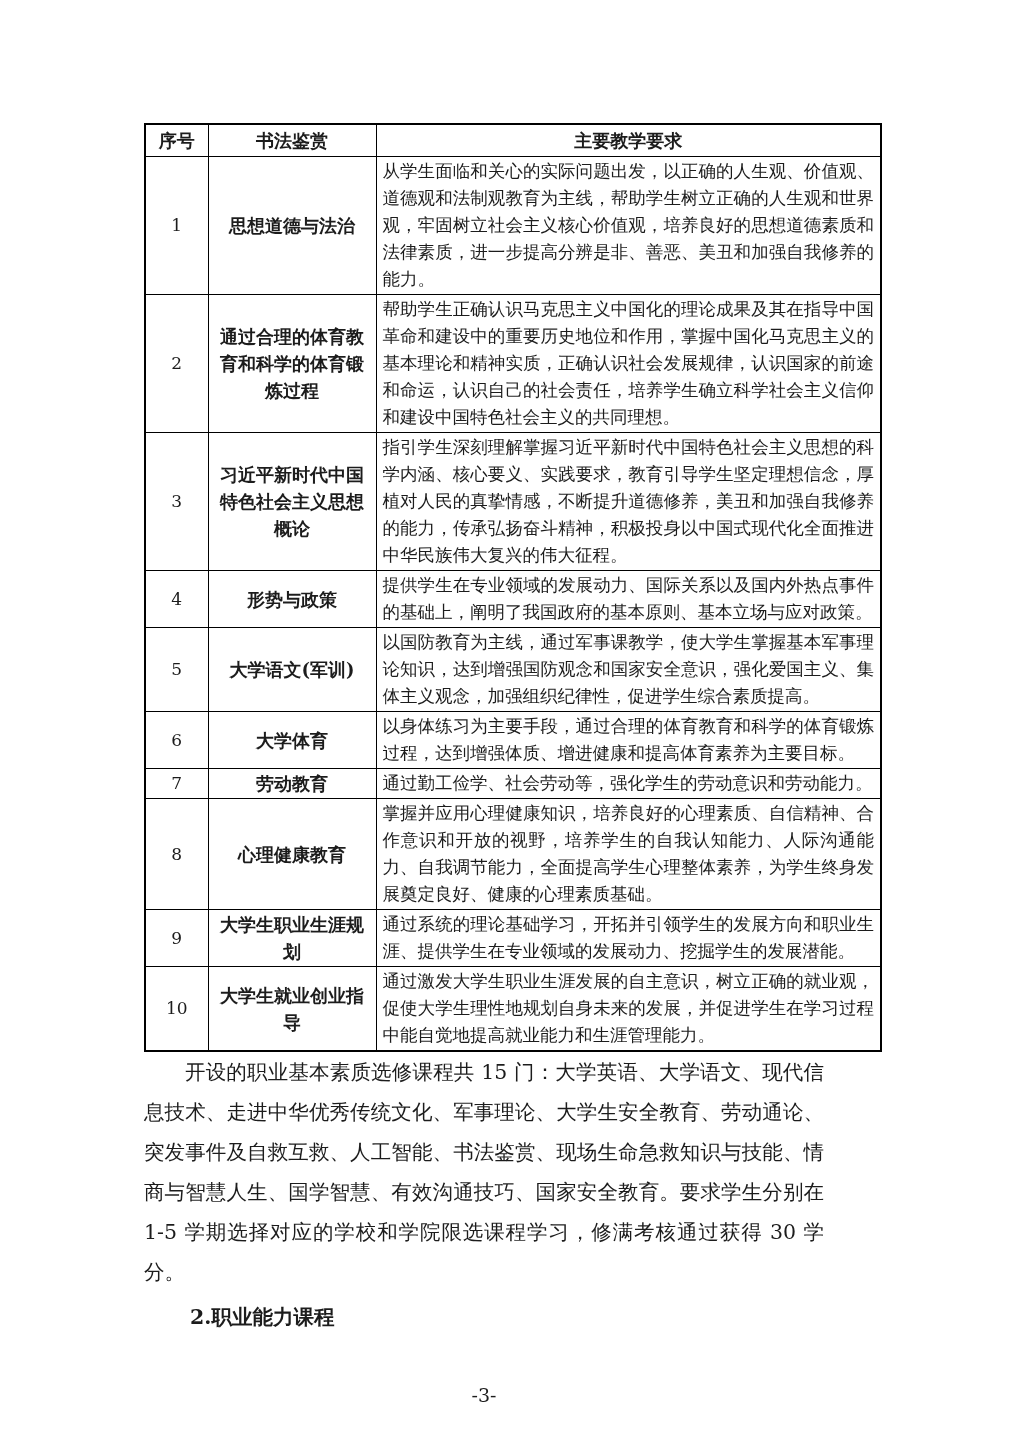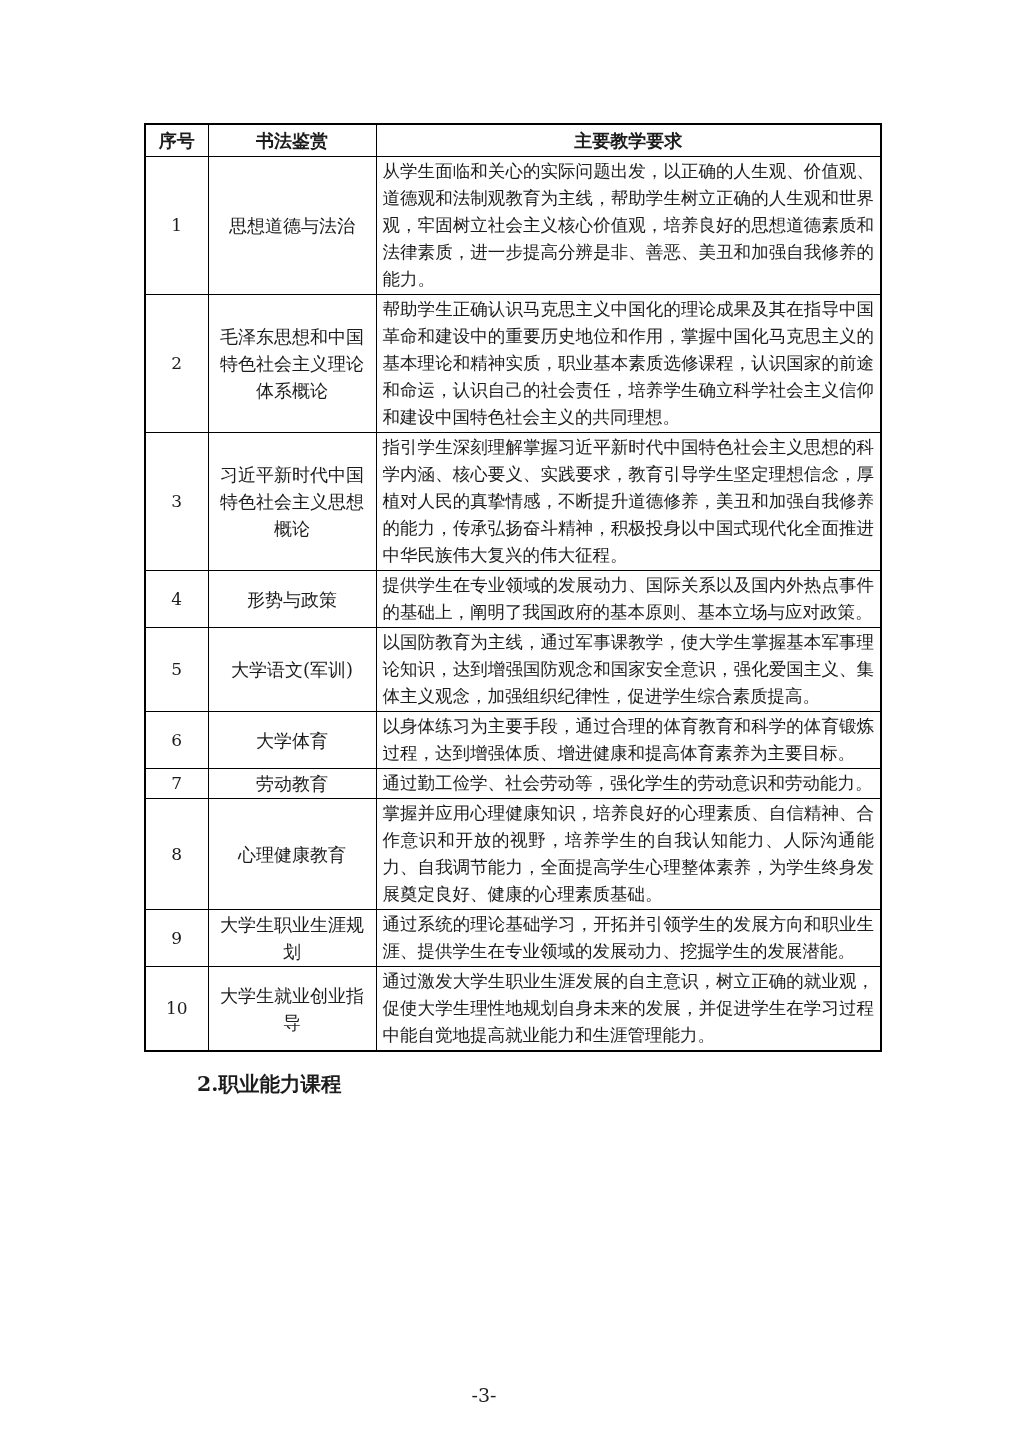--- a/index.html
+++ b/index.html
@@ -37,20 +37,21 @@
     text-align: center;
     font-size: 17px;
     line-height: 27px;
     padding: 1px 2px;
   }
   td.cell-name {
     text-align: center;
     font-size: 18px;
     line-height: 27px;
     padding: 1px 8px;
+    font-weight: bold;
   }
   td.cell-req {
     font-size: 17.5px;
     line-height: 27px;
     padding: 1px 6px;
     text-align: justify;
     text-justify: inter-character;
     margin-top: 47px;
   }
   .subheading {
@@ -61,21 +62,21 @@
   }
   .para {
     margin: 0;
     font-size: 20.5px;
     line-height: 40px;
     text-indent: 2em;
     text-align: justify;
     text-justify: inter-character;
   }
   .heading2 {
-    margin: 12px;
+    margin: 5px;
     font-size: 20.5px;
     line-height: 40px;
     text-indent: 2em;
     font-weight: bold;
   }
   .page-footer {
     position: absolute;
     left: 0; right: 0;
     top: 1383px;
     text-align: center;
@@ -102,22 +103,22 @@
       </tr>
     </thead>
     <tbody>
       <tr>
         <td class="cell-no">1</td>
         <td class="cell-name">思想道德与法治</td>
         <td class="cell-req">从学生面临和关心的实际问题出发，以正确的人生观、价值观、道德观和法制观教育为主线，帮助学生树立正确的人生观和世界观，牢固树立社会主义核心价值观，培养良好的思想道德素质和法律素质，进一步提高分辨是非、善恶、美丑和加强自我修养的能力。</td>
       </tr>
       <tr>
         <td class="cell-no">2</td>
-        <td class="cell-name">毛泽东思想和中国特色社会主义理论体系概论</td>
-        <td class="cell-req">帮助学生正确认识马克思主义中国化的理论成果及其在指导中国革命和建设中的重要历史地位和作用，掌握中国化马克思主义的基本理论和精神实质，职业基本素质选修课程，认识国家的前途和命运，认识自己的社会责任，培养学生确立科学社会主义信仰和建设中国特色社会主义的共同理想。</td>
+        <td class="cell-name">通过合理的体育教育和科学的体育锻炼过程</td>
+        <td class="cell-req">帮助学生正确认识马克思主义中国化的理论成果及其在指导中国革命和建设中的重要历史地位和作用，掌握中国化马克思主义的基本理论和精神实质，正确认识社会发展规律，认识国家的前途和命运，认识自己的社会责任，培养学生确立科学社会主义信仰和建设中国特色社会主义的共同理想。</td>
       </tr>
       <tr>
         <td class="cell-no">3</td>
         <td class="cell-name">习近平新时代中国特色社会主义思想概论</td>
         <td class="cell-req">指引学生深刻理解掌握习近平新时代中国特色社会主义思想的科学内涵、核心要义、实践要求，教育引导学生坚定理想信念，厚植对人民的真挚情感，不断提升道德修养，美丑和加强自我修养的能力，传承弘扬奋斗精神，积极投身以中国式现代化全面推进中华民族伟大复兴的伟大征程。</td>
       </tr>
       <tr>
         <td class="cell-no">4</td>
         <td class="cell-name">形势与政策</td>
         <td class="cell-req">提供学生在专业领域的发展动力、国际关系以及国内外热点事件的基础上，阐明了我国政府的基本原则、基本立场与应对政策。</td>
@@ -148,16 +149,17 @@
         <td class="cell-req">通过系统的理论基础学习，开拓并引领学生的发展方向和职业生涯、提供学生在专业领域的发展动力、挖掘学生的发展潜能。</td>
       </tr>
       <tr>
         <td class="cell-no">10</td>
         <td class="cell-name">大学生就业创业指导</td>
         <td class="cell-req">通过激发大学生职业生涯发展的自主意识，树立正确的就业观，促使大学生理性地规划自身未来的发展，并促进学生在学习过程中能自觉地提高就业能力和生涯管理能力。</td>
       </tr>
     </tbody>
   </table>
 
+  <p class="para">开设的职业基本素质选修课程共 15 门：大学英语、大学语文、现代信息技术、走进中华优秀传统文化、军事理论、大学生安全教育、劳动通论、突发事件及自救互救、人工智能、书法鉴赏、现场生命急救知识与技能、情商与智慧人生、国学智慧、有效沟通技巧、国家安全教育。要求学生分别在 1-5 学期选择对应的学校和学院限选课程学习，修满考核通过获得 30 学分。</p>
   <p class="heading2">2.职业能力课程</p>
 
   <div class="page-footer">-3-</div>
 </div>
 
 </body></html>

